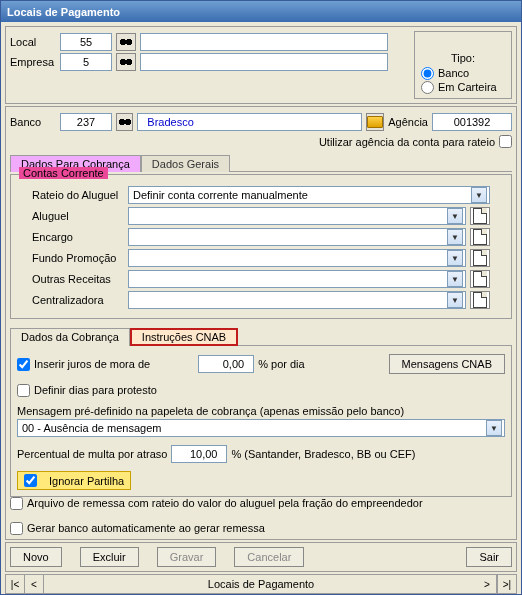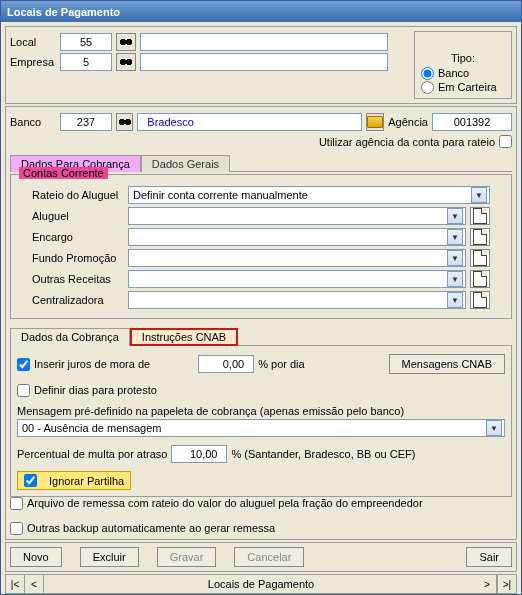--- a/index.html
+++ b/index.html
@@ -235,21 +235,21 @@
 
       <div style="flex:1"></div>
 
       <div>
         <label class="chk">
             <input type="checkbox" style="">
             <span>Arquivo de remessa com rateio do valor do aluguel pela fração do empreendedor</span>
           </label><br>
         <label class="chk">
             <input type="checkbox" style="">
-            <span>Outras backup automaticamente ao gerar remessa</span>
+            <span>Gerar banco automaticamente ao gerar remessa</span>
           </label>
       </div>
     </div>
 
     <div class="footerbtns">
       <button class="btn">Novo</button>
       <button class="btn">Excluir</button>
       <button class="btn" disabled="">Gravar</button>
       <button class="btn" disabled="">Cancelar</button>
       <span class="spacer"></span>

